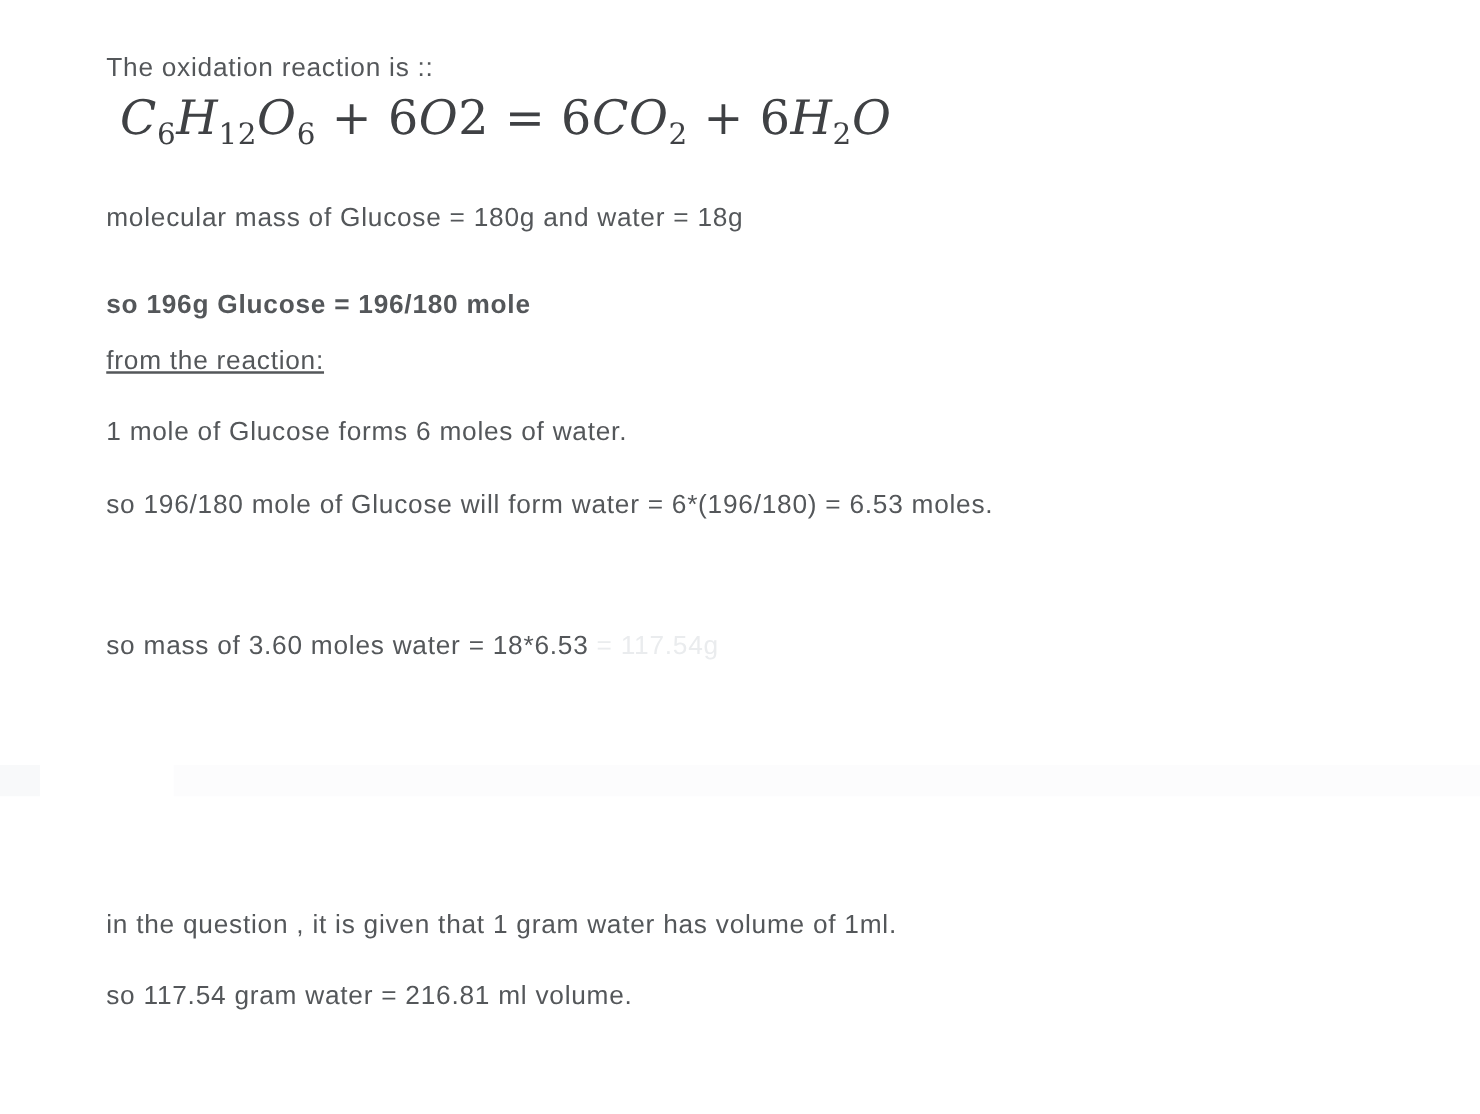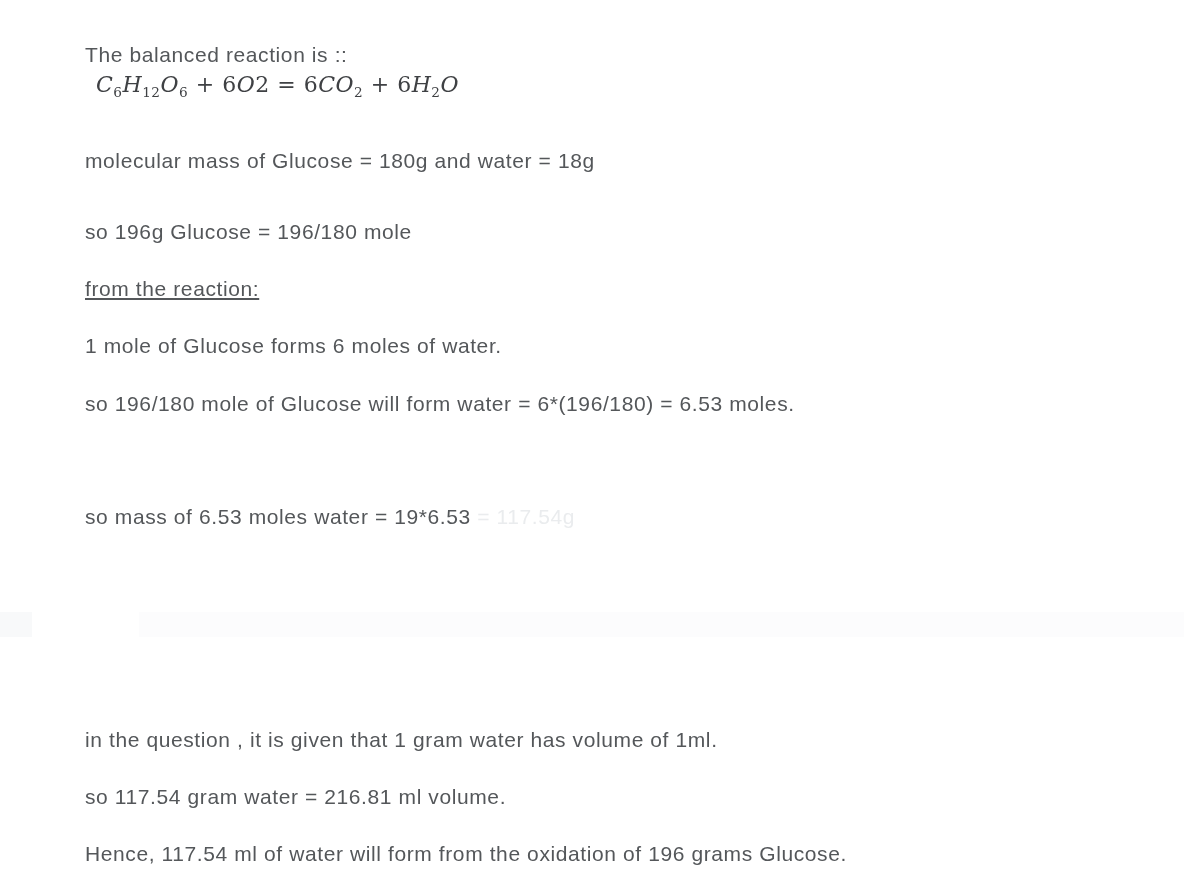--- a/index.html
+++ b/index.html
@@ -21,21 +21,21 @@
     font-size: 21px;
     letter-spacing: 0.6px;
     color: #54575a;
     white-space: pre;
   }
   .equation {
     position: absolute;
     left: 96px;
     top: 72px;
     font-family: "DejaVu Serif", serif;
-    font-size: 22px;
+    font-size: 38px;
     color: #3f4144;
     letter-spacing: 0.5px;
     white-space: pre;
   }
   .equation .it { font-style: italic; }
   .equation sub {
     font-size: 0.62em;
     line-height: 0;
   }
   .faded { color: #eaecee; }
@@ -53,39 +53,38 @@
     left: 0;
     width: 32px;
     background: #f8f9fa;
   }
 </style>
 </head>
 <body>
 
 <div id="page">
 
-  <p class="line" style="top:22px;">The balanced reaction is ::</p>
+  <p class="line" style="top:22px;">The oxidation reaction is ::</p>
 
   <div class="equation"><span class="it">C</span><sub>6</sub><span class="it">H</span><sub>12</sub><span class="it">O</span><sub>6</sub><span> + </span><span>6</span><span class="it">O</span><span>2</span><span> = </span><span>6</span><span class="it">C</span><span class="it">O</span><sub>2</sub><span> + </span><span>6</span><span class="it">H</span><sub>2</sub><span class="it">O</span></div>
 
-  <p class="line" style="top:128px;text-align:right;">molecular mass of Glucose = 180g and water = 18g</p>
+  <p class="line" style="top:142px;text-align:right;">molecular mass of Glucose = 180g and water = 18g</p>
 
-  <p class="line" style="top:199px;">so 196g Glucose = 196/180 mole</p>
+  <p class="line" style="top:211px;font-weight:bold;">so 196g Glucose = 196/180 mole</p>
 
   <p class="line" style="top:256px;text-decoration:underline;">from the reaction:</p>
 
   <p class="line" style="top:313px;">1 mole of Glucose forms 6 moles of water.</p>
 
   <p class="line" style="top:371px;">so 196/180 mole of Glucose will form water = 6*(196/180) = 6.53 moles.</p>
 
 
-  <p class="line" style="top:484px;"><span>so mass of 6.53 moles water = 19*6.53 </span><span class="faded">= 117.54g</span></p>
+  <p class="line" style="top:484px;"><span>so mass of 3.60 moles water = 18*6.53 </span><span class="faded">= 117.54g</span></p>
 
   <div class="strip strip-left"></div>
   <div class="strip strip-main"></div>
 
   <p class="line" style="top:707px;text-align:center;">in the question , it is given that 1 gram water has volume of 1ml.</p>
 
   <p class="line" style="top:764px;">so 117.54 gram water = 216.81 ml volume.</p>
 
-  <p class="line" style="top:821px;">Hence, 117.54 ml of water will form from the oxidation of 196 grams Glucose.</p>
 
 </div>
 
 </body></html>

